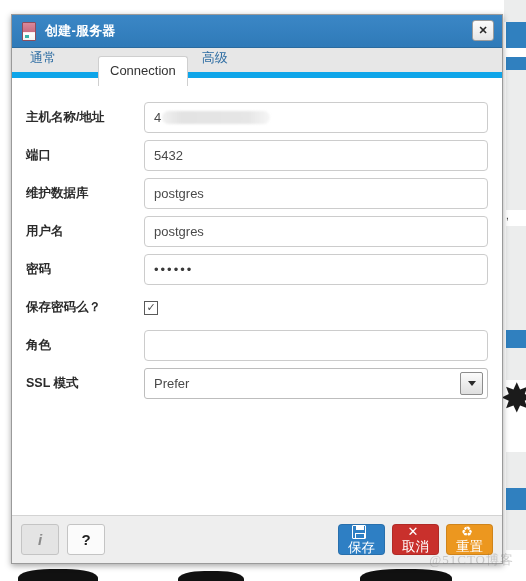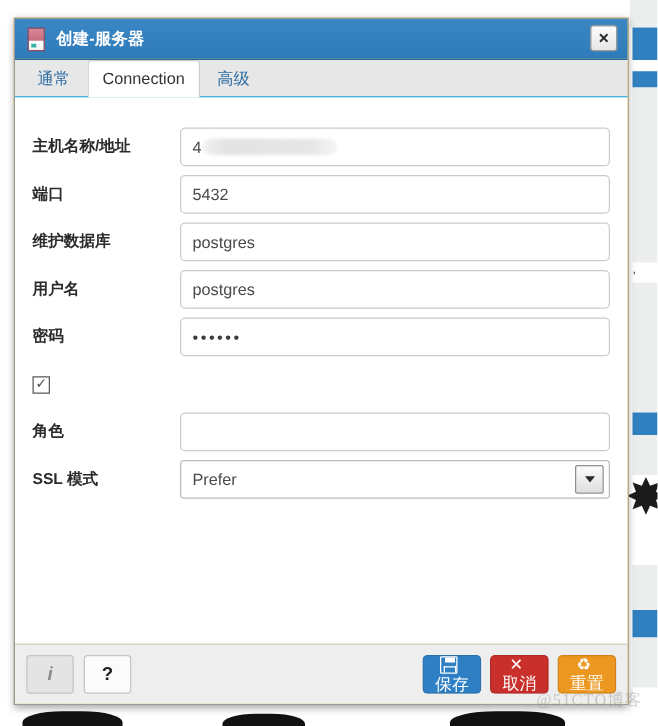--- a/index.html
+++ b/index.html
@@ -133,21 +133,21 @@
     align-items: center;
     justify-content: center;
     cursor: pointer;
     box-sizing: border-box;
   }
 
   
   #tabbar {
     height: 30px;
     background: #e7e7e7;
-    border-bottom: 1px solid #0ea5e9;
+    border-bottom: 6px solid #0ea5e9;
     display: flex;
     align-items: flex-end;
     padding-left: 6px;
     flex: 0 0 auto;
     box-sizing: border-box;
   }
   .tab {
     font-size: 13px;
     color: #2d6ca2;
     padding: 5px 11px 6px 11px;
@@ -161,22 +161,23 @@
     display: flex;
     align-items: center;
   }
   .tab.active {
     background: #ffffff;
     color: #333333;
     border-color: #cfcfcf;
     border-top-left-radius: 3px;
     border-top-right-radius: 3px;
     position: relative;
-    top: 1px;
+    top: 14px;
     height: 30px;
+    margin-left: 28px;
   }
 
   
   #form-body {
     flex: 1 1 auto;
     background: #ffffff;
     padding: 24px 14px 0 14px;
     box-sizing: border-box;
     overflow: hidden;
   }
@@ -443,20 +444,21 @@
     </div>
 
     <div class="form-row">
       <div class="form-label">密码</div>
       <div class="form-control">
         <span class="dots">••••••</span>
       </div>
     </div>
 
     <div class="form-row checkbox-row">
+      <div class="form-label">保存密码么？</div>
       <div class="form-control">
         <span class="checkbox">✓</span>
       </div>
     </div>
 
     <div class="form-row">
       <div class="form-label">角色</div>
       <div class="form-control"></div>
     </div>
 

